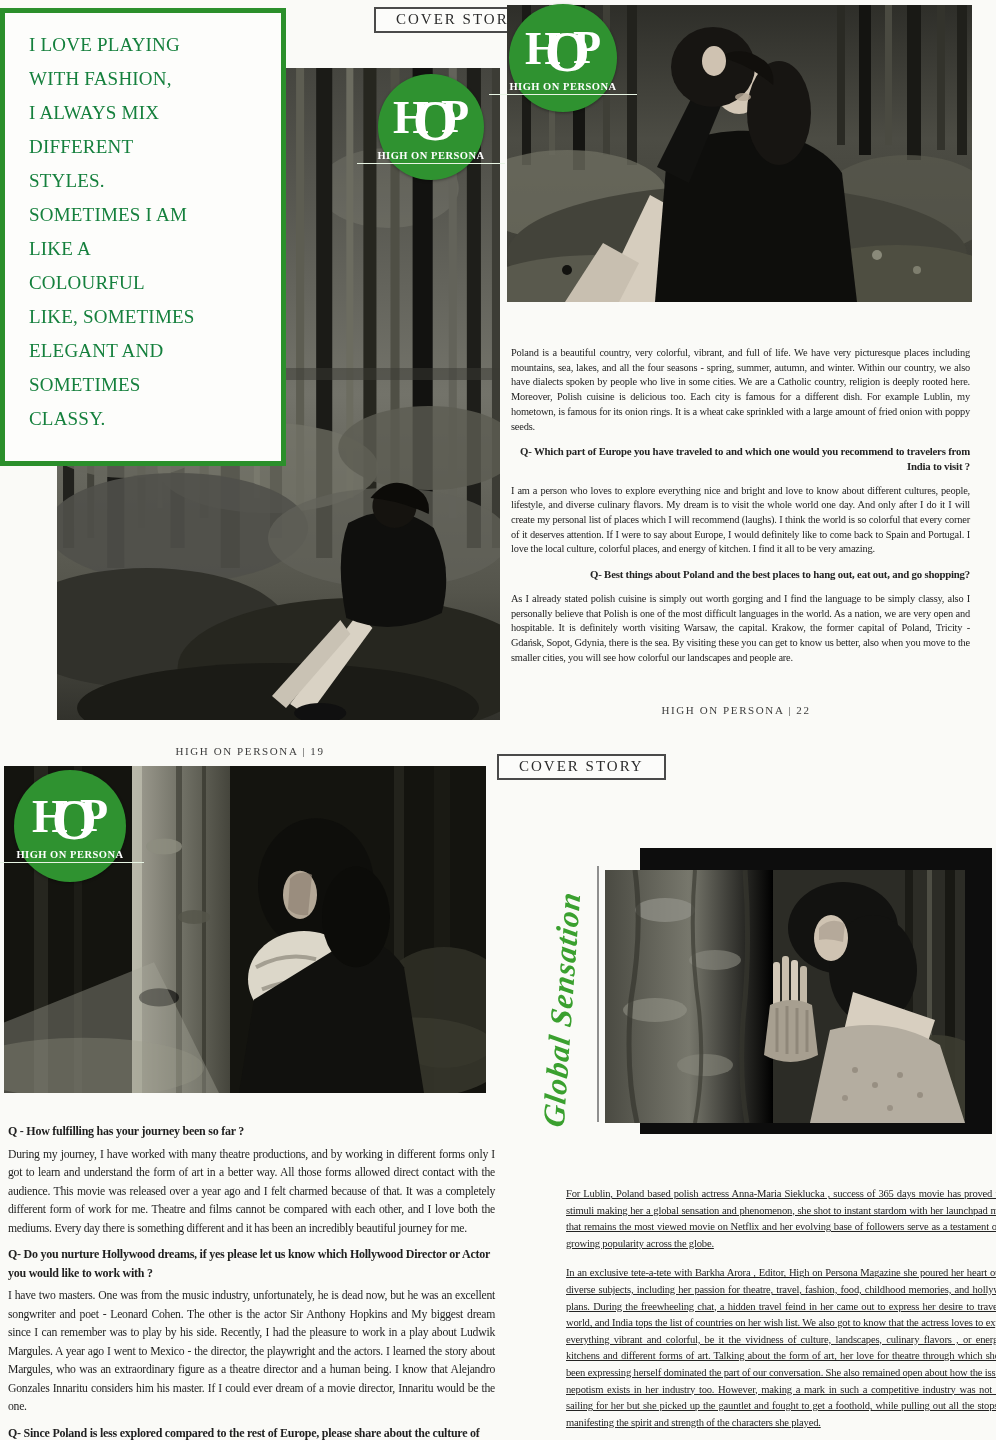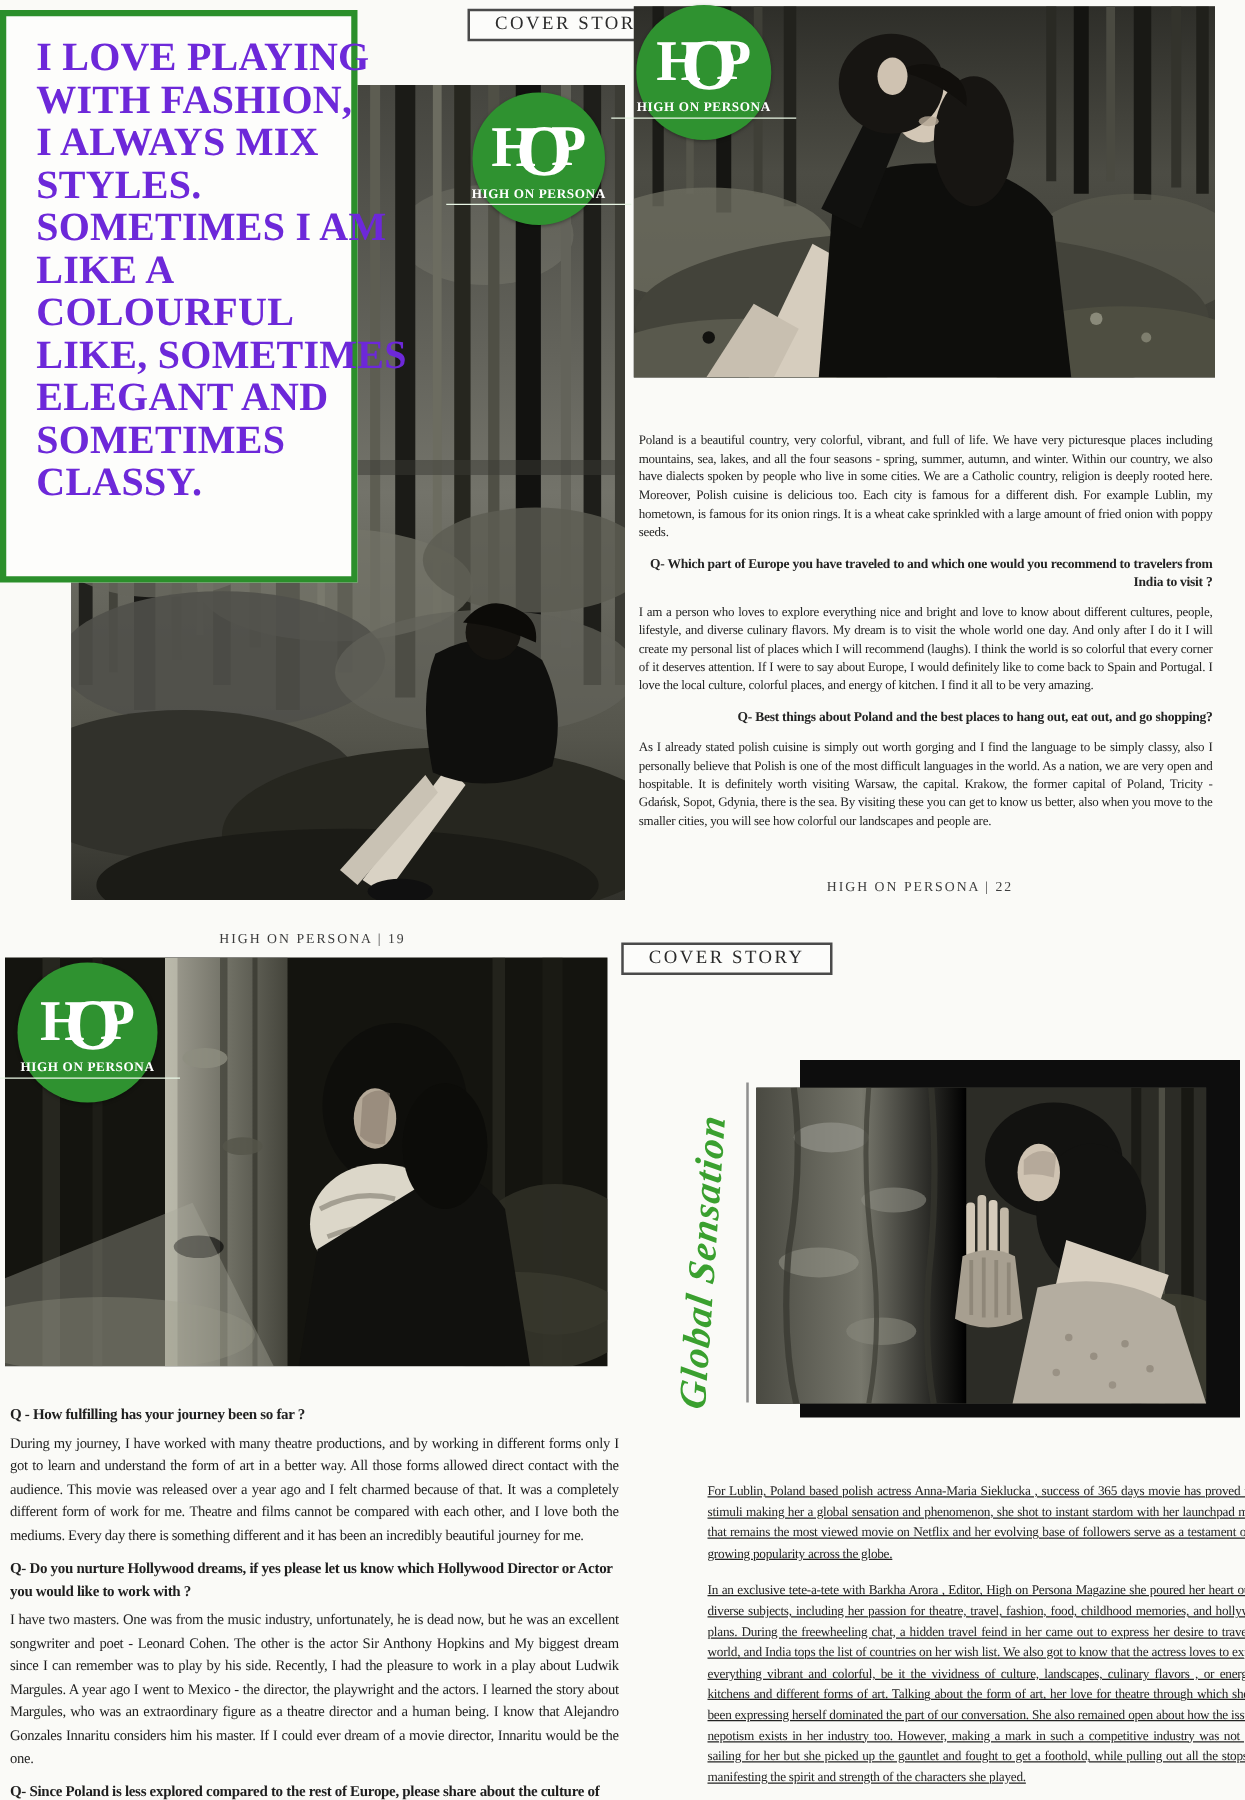--- a/index.html
+++ b/index.html
@@ -23,22 +23,22 @@
              white-space:nowrap;}
 
   
   .cover-label{position:absolute;font-size:15px;letter-spacing:2px;color:#2b2b2b;
                border:2px solid #4a4a4a;background:#fcfcfa;padding:2px 20px 3px;white-space:nowrap;}
   .pfooter{position:absolute;font-size:11px;letter-spacing:1.6px;color:#3d3d3d;text-align:center;}
 
   
   .quotebox{position:absolute;left:0;top:8px;width:252px;height:433px;background:#fdfdfb;
             border:5px solid #2b8f2b;padding:15px 0 0 24px;z-index:5;}
-  .quotebox .qline{display:block;font-weight:bold;font-size:32px;line-height:34px;
-                   color:#6d28d9;letter-spacing:.2px;white-space:nowrap;}
+  .quotebox .qline{display:block;font-weight:normal;font-size:19px;line-height:34px;
+                   color:#15803d;letter-spacing:.2px;white-space:nowrap;}
 
   
   .tcol p{margin:0;text-align:justify;}
   .col22{left:511px;top:326px;width:459px;font-size:10.4px;line-height:14.7px;letter-spacing:-.2px;color:#242424;}
   .col22 p{margin-bottom:10px;}
   .col22 .qhead{font-weight:bold;font-size:10.8px;text-align:right;}
   .colqa{left:8px;top:1102px;width:487px;font-size:11.7px;line-height:18.5px;letter-spacing:-.25px;color:#1f1f1f;}
   .colqa p{margin-bottom:7px;}
   .colqa .qhead{font-weight:bold;font-size:12px;margin-bottom:5px;text-align:left;}
   .colgs{left:566px;top:1166px;width:450px;font-size:10.6px;line-height:16.6px;letter-spacing:-.2px;color:#242424;text-decoration:underline;}
@@ -114,20 +114,21 @@
     </div>
     <div class="hop-brand">HIGH ON PERSONA</div>
   </div>
 
   <div class="cover-label" style="left:374px;top:7px;">COVER STORY</div>
 
   <div class="quotebox">
     <span class="qline">I LOVE PLAYING</span>
     <span class="qline">WITH FASHION,</span>
     <span class="qline">I ALWAYS MIX</span>
+    <span class="qline">DIFFERENT</span>
     <span class="qline">STYLES.</span>
     <span class="qline">SOMETIMES I AM</span>
     <span class="qline">LIKE A</span>
     <span class="qline">COLOURFUL</span>
     <span class="qline">LIKE, SOMETIMES</span>
     <span class="qline">ELEGANT AND</span>
     <span class="qline">SOMETIMES</span>
     <span class="qline">CLASSY.</span>
   </div>
 

